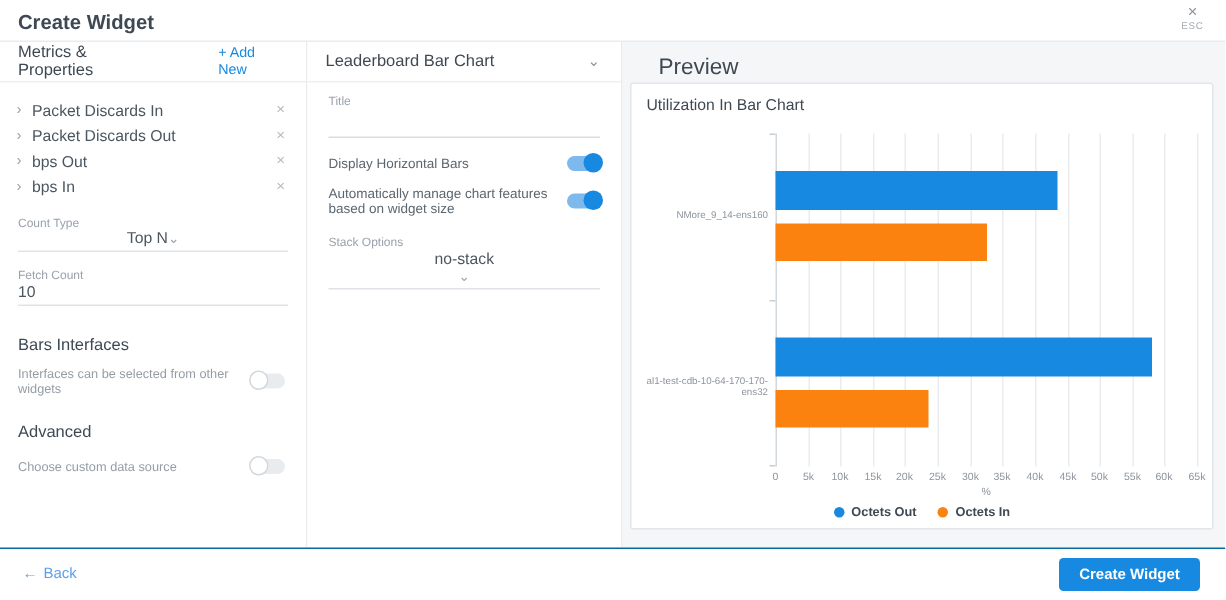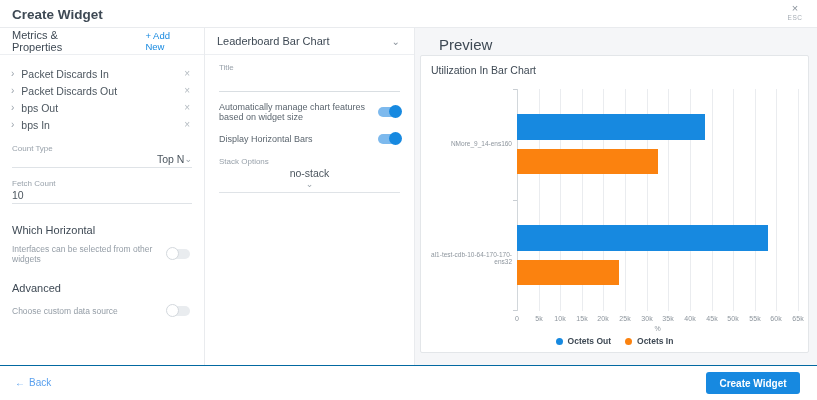--- a/index.html
+++ b/index.html
@@ -26,21 +26,21 @@
 
   
   .metric-rows { padding-top:10px; }
   .metric-row { display:flex; align-items:center; height:17px; padding:0 14px 0 11px; font-size:10.5px; color:#4c565f; }
   .metric-row .chev { color:#9aa3ab; font-size:10px; margin-right:7px; cursor:pointer; }
   .metric-row .lbl { flex:1; }
   .metric-row .rm { color:#b4bbc1; font-size:10px; cursor:pointer; }
 
   .field { margin:11px 12px 0; }
   .field .f-label { font-size:8px; color:#99a2ab; }
-  .field .f-value { display:flex; justify-content:flex-end; align-items:center; font-size:10.5px; color:#4c565f; padding:1px 0 2px; line-height:11px; border-bottom:1px solid #dfe3e7; }
+  .field .f-value { display:flex; justify-content:center; align-items:center; font-size:10.5px; color:#4c565f; padding:1px 0 2px; line-height:11px; border-bottom:1px solid #dfe3e7; }
   .field .f-value .chev { color:#9aa3ab; font-size:9px; }
   .field input { border:none; outline:none; width:100%; font:inherit; color:inherit; background:transparent; }
 
   .section-title { font-size:11px; color:#3e4954; margin:20px 12px 0; }
   .toggle-row { display:flex; align-items:center; justify-content:space-between; margin:8px 14px 0 12px; }
   .toggle-row .t-label { font-size:8.5px; color:#949da6; padding-right:8px; }
   .mid .toggle-row .t-label { font-size:9px; color:#5c666f; }
 
   .toggle { position:relative; width:22px; height:10px; border-radius:5px; flex:0 0 auto; cursor:pointer; }
   .toggle.off { background:#e9ecef; }
@@ -132,21 +132,21 @@
       </div>
     </div>
 
     <div class="field">
       <div class="f-label">Fetch Count</div>
       <div class="f-value">
         <input value="10" style="">
       </div>
     </div>
 
-    <div class="section-title">Which Horizontal</div>
+    <div class="section-title">Bars Interfaces</div>
     <div class="toggle-row">
       <span class="t-label">Interfaces can be selected from other widgets</span>
       <span class="toggle off">
           <span class="knob"></span>
         </span>
     </div>
 
     <div class="section-title" style="margin-top:18px;">Advanced</div>
     <div class="toggle-row" style="margin-top:12px;">
       <span class="t-label">Choose custom data source</span>
@@ -159,28 +159,28 @@
   <div class="mid-panel mid">
     <div class="panel-header">
       <span class="ph-title">Leaderboard Bar Chart</span>
       <span class="hdr-chev">⌄</span>
     </div>
 
     <div class="mid-body">
       <div class="f-label">Title</div>
       <input class="title-input" style="">
 
-      <div class="toggle-row">
-        <span class="t-label">Automatically manage chart features based on widget size</span>
+      <div class="toggle-row" style="margin-top:12px;">
+        <span class="t-label">Display Horizontal Bars</span>
         <span class="toggle on">
             <span class="knob"></span>
           </span>
       </div>
-      <div class="toggle-row" style="margin-top:12px;">
-        <span class="t-label">Display Horizontal Bars</span>
+      <div class="toggle-row">
+        <span class="t-label">Automatically manage chart features based on widget size</span>
         <span class="toggle on">
             <span class="knob"></span>
           </span>
       </div>
 
       <div class="stack-field">
         <div class="f-label">Stack Options</div>
         <div class="f-value">
           <span>no-stack</span>
           <span class="chev">⌄</span>

